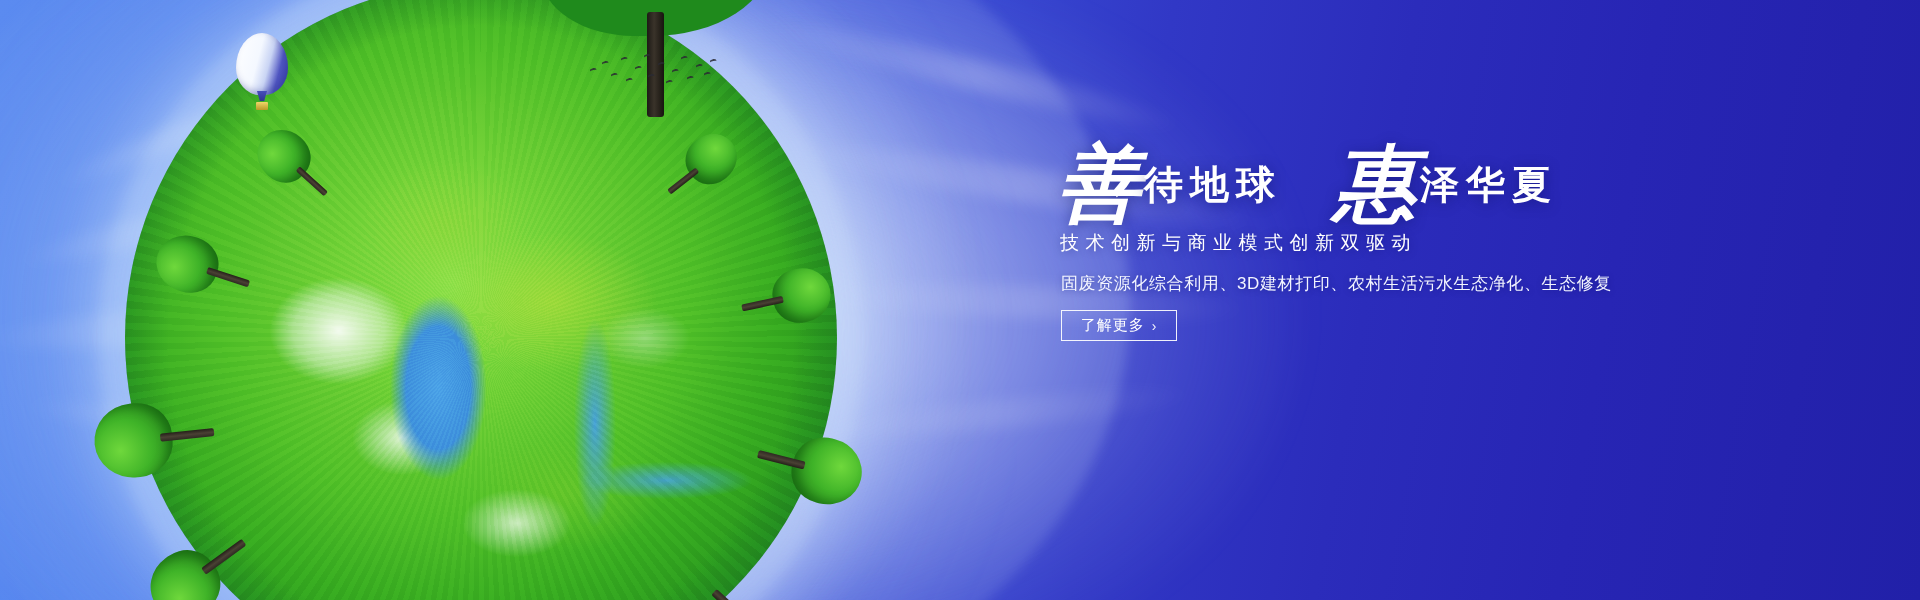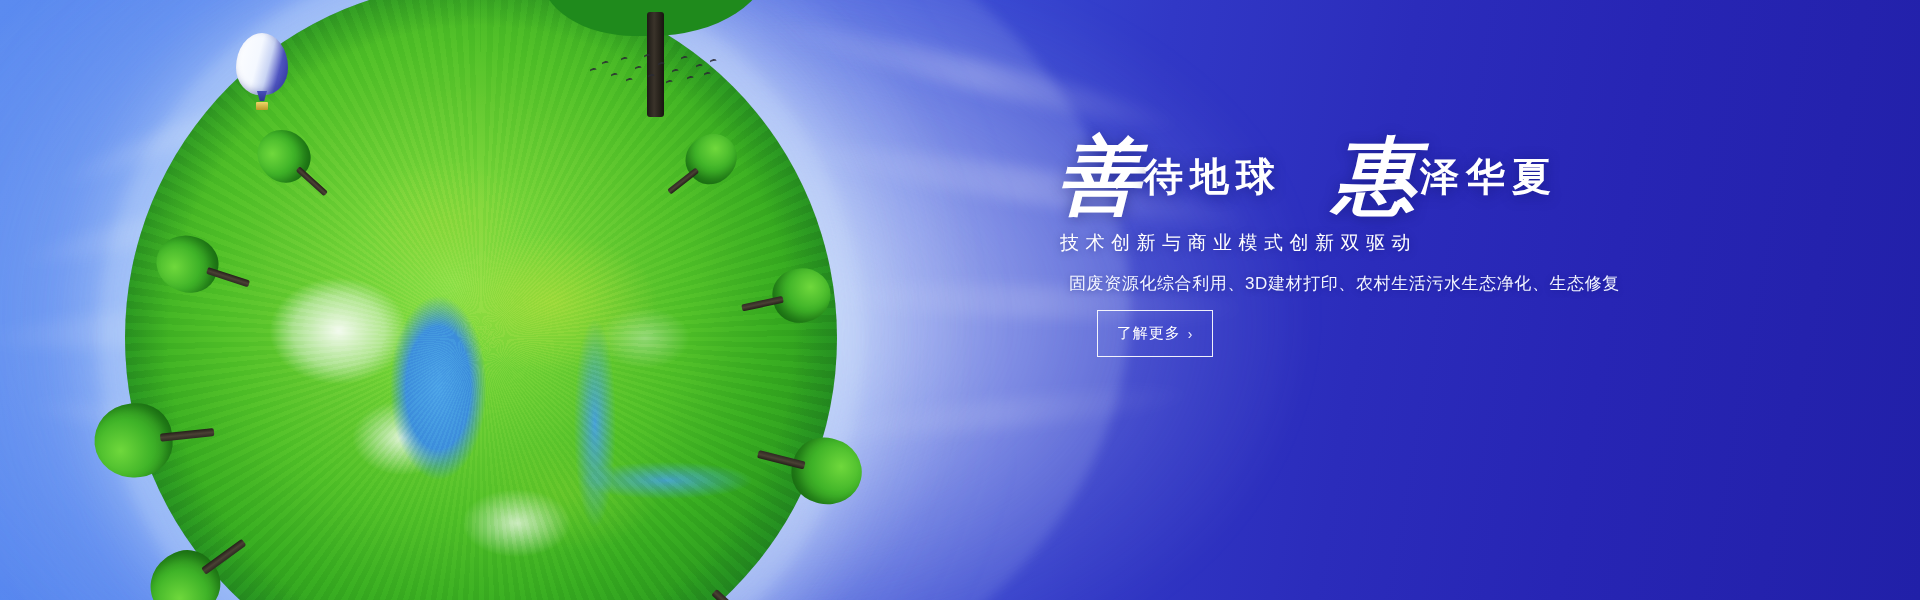--- a/index.html
+++ b/index.html
@@ -182,21 +182,21 @@
     border-top:2px solid #2a2a33;
     border-radius:50%;
     transform:rotate(-12deg);
     opacity:.85;
   }
 
   
   .copy{position:absolute;left:1058px;top:0;width:700px;height:600px;}
 
   .headline{
-    position:absolute;left:0;top:136px;white-space:nowrap;
+    position:absolute;left:0;top:144px;white-space:nowrap;
     color:#ffffff;
     text-shadow:0 2px 14px rgba(10,16,90,.45);
     line-height:1;
   }
   .hl-big{
     font-family:"Liberation Serif","DejaVu Serif",serif;
     font-size:82px;font-weight:700;font-style:italic;
     letter-spacing:0;vertical-align:-6px;
   }
   .hl-small{
@@ -210,34 +210,32 @@
     position:absolute;left:2px;top:230px;white-space:nowrap;
     color:#ffffff;font-size:19px;font-weight:400;
     letter-spacing:6.5px;
     text-shadow:0 1px 8px rgba(10,16,90,.40);
   }
 
   .desc{
     position:absolute;left:3px;top:272px;white-space:nowrap;
     color:#f2f4ff;font-size:17px;font-weight:400;letter-spacing:.6px;
     text-shadow:0 1px 6px rgba(10,16,90,.35);
-    margin-left:8px;
   }
 
   .cta{
     position:absolute;left:3px;top:310px;
-    width:116px;height:47px;
+    width:116px;height:31px;
     border:1px solid rgba(255,255,255,.92);
     background:transparent;
     color:#ffffff;font-size:15px;letter-spacing:1px;
     display:flex;align-items:center;justify-content:center;gap:7px;
     cursor:pointer;
     font-family:"Liberation Sans","DejaVu Sans",sans-serif;
     box-sizing:border-box;
-    margin-left:36px;
   }
   .cta .chev{font-size:14px;line-height:1;opacity:.95;}
 </style>
 </head>
 <body>
 
 <div class="banner">
 
   <div class="haze haze-a"></div>
   <div class="haze haze-b"></div>

